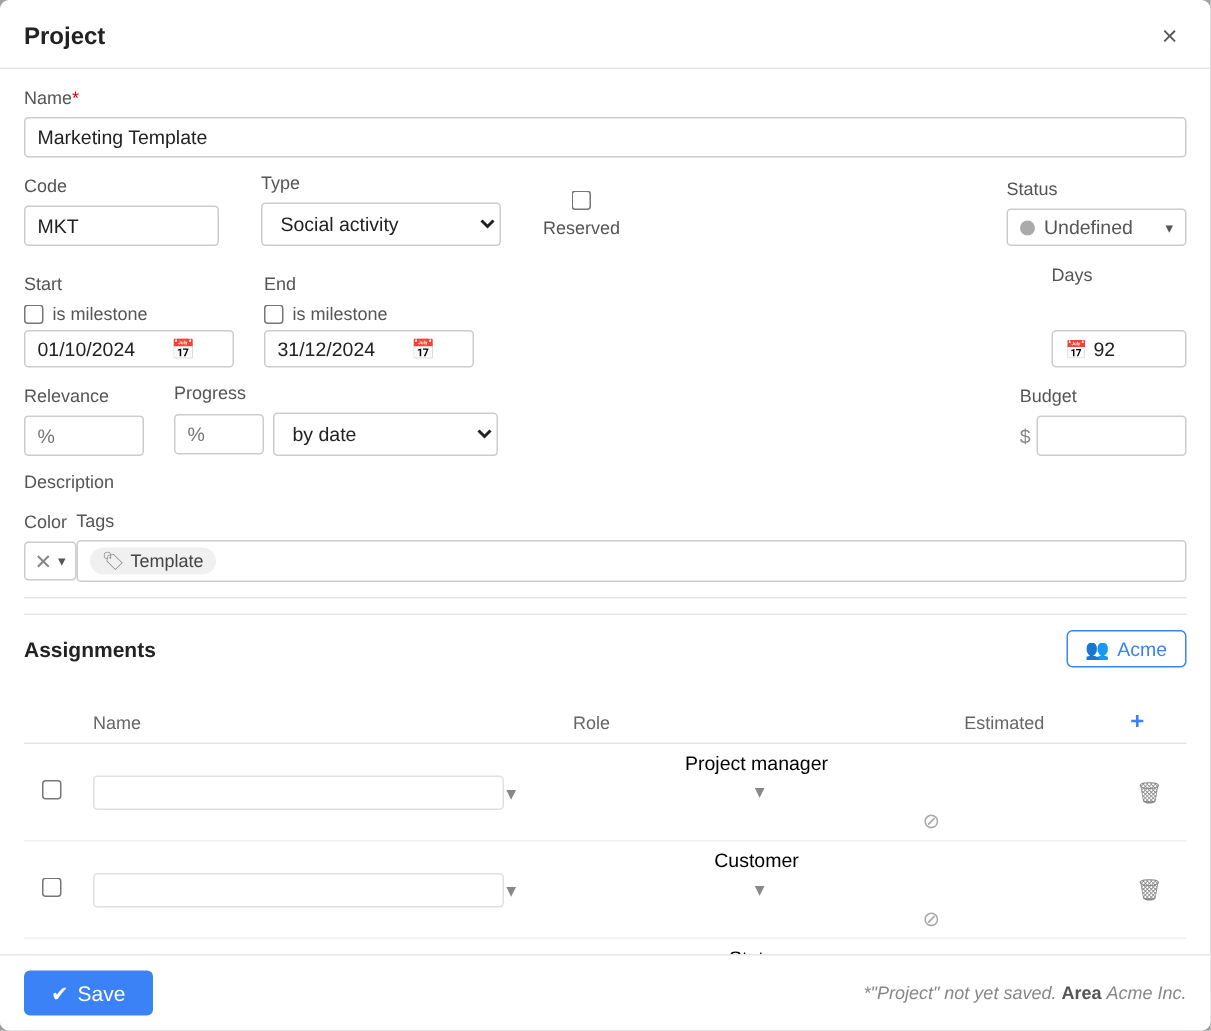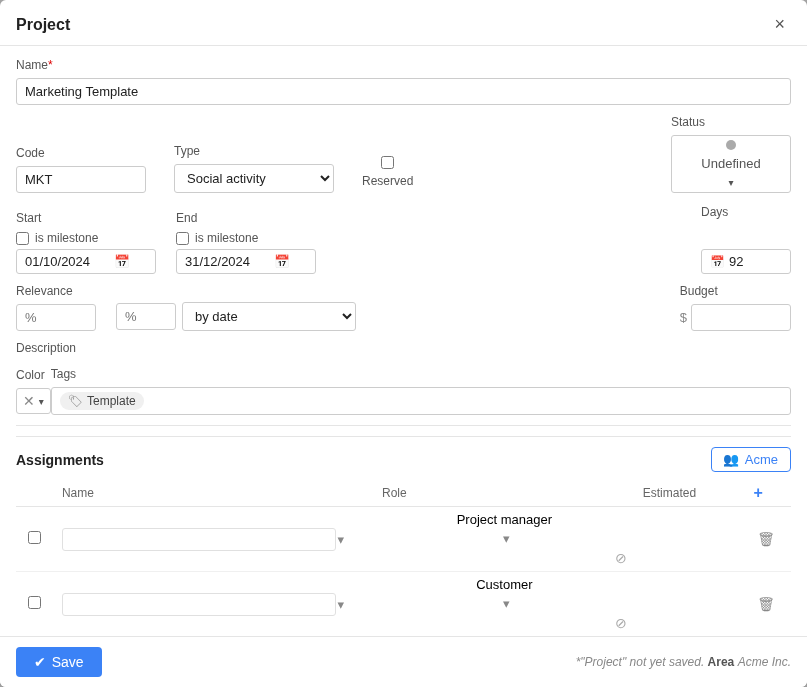--- a/index.html
+++ b/index.html
@@ -88,21 +88,20 @@
     .status-group {
       display: flex;
       align-items: center;
       gap: 6px;
       border: 1px solid #ccc;
       border-radius: 3px;
       padding: 4px 8px;
       background: #fff;
       cursor: pointer;
       min-width: 120px;
-      flex-direction: column;
     }
     .status-dot {
       width: 10px;
       height: 10px;
       border-radius: 50%;
       background: #aaa;
       flex-shrink: 0;
     }
     .status-text { font-size: 13px; color: #555; flex: 1; }
     .chevron-down { font-size: 10px; color: #555; }
@@ -141,21 +140,21 @@
       width: 50px;
       background: transparent;
     }
     .relevance-input { width: 80px; }
     .progress-row {
       display: flex;
       align-items: center;
       gap: 6px;
     }
     .progress-input { width: 60px; }
-    .progress-select { width: 174px; }
+    .progress-select { width: 150px; }
     .budget-input { width: 100px; }
     textarea.description-input {
       width: 100%;
       height: 64px;
       resize: none;
       font-size: 13px;
       border: 2px solid #3b82f6;
     }
     .color-tags-row {
       display: flex;
@@ -201,21 +200,21 @@
     .tag-badge .tag-icon { color: #888; }
     .assignments-section {
       border-top: 1px solid #e5e5e5;
       padding-top: 10px;
       margin-top: 4px;
     }
     .assignments-header {
       display: flex;
       align-items: center;
       justify-content: space-between;
-      margin-bottom: 8px;
+      margin-bottom: 24px;
     }
     .assignments-title {
       font-size: 14px;
       font-weight: 600;
       color: #222;
     }
     .team-btn {
       display: flex;
       align-items: center;
       gap: 5px;
@@ -399,20 +398,21 @@
           </div>
         </div>
       </div>
 
       <div class="form-row" style="gap:20px; margin-bottom:10px;">
         <div class="form-group">
           <label class="inline-label">Relevance</label>
           <input type="text" class="relevance-input" placeholder="%" style="">
         </div>
         <div class="form-group">
+          <label class="inline-label">Progress</label>
           <div class="progress-row">
             <input type="text" class="progress-input" placeholder="%" style="">
             <select class="progress-select">
               <option>by date</option>
             </select>
           </div>
         </div>
         <div class="form-group" style="margin-left:auto;">
           <label class="inline-label">Budget</label>
           <div style="display:flex; align-items:center; gap:4px;">

